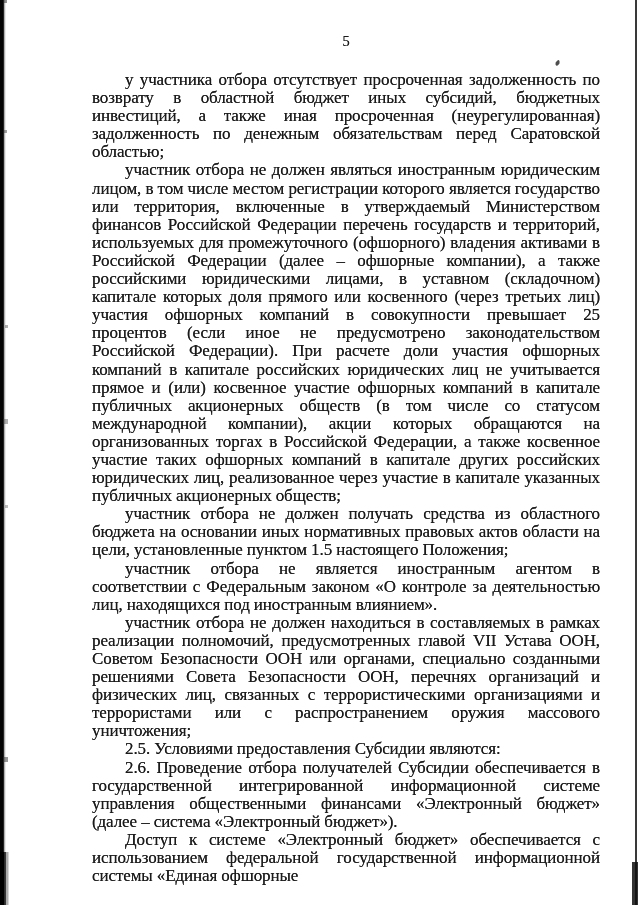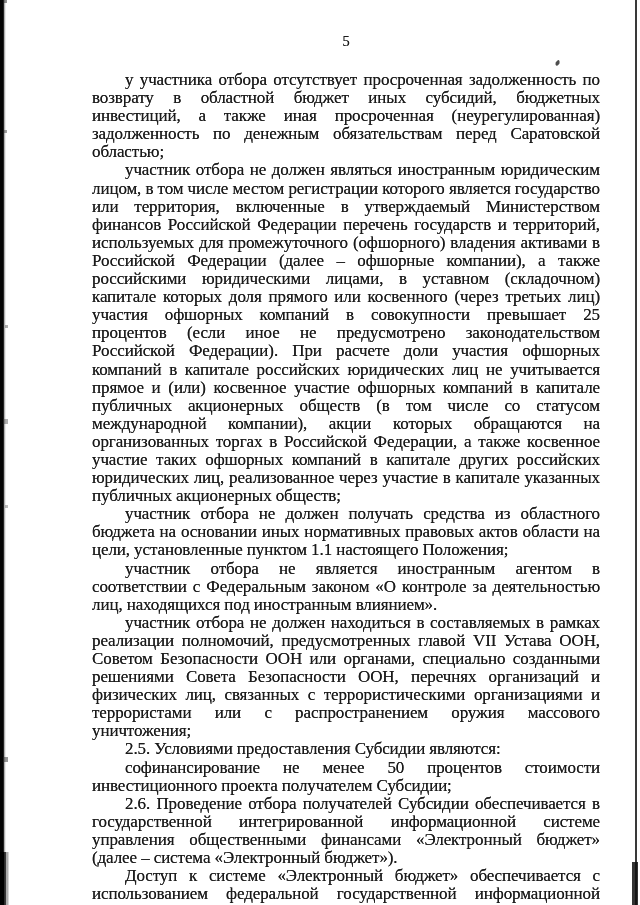--- a/index.html
+++ b/index.html
@@ -102,22 +102,21 @@
   <div class="edge-left-smudge"></div>
   <div class="edge-right"></div>
   <div class="edge-right-smudge"></div>
   <div class="ink-speck"></div>
 
   <div class="page-number">5</div>
 
   <div class="text-body">
     <p>у участника отбора отсутствует просроченная задолженность по возврату в областной бюджет иных субсидий, бюджетных инвестиций, а также иная просроченная (неурегулированная) задолженность по денежным обязательствам перед Саратовской областью;</p>
     <p>участник отбора не должен являться иностранным юридическим лицом, в том числе местом регистрации которого является государство или территория, включенные в утверждаемый Министерством финансов Российской Федерации перечень государств и территорий, используемых для промежуточного (офшорного) владения активами в Российской Федерации (далее – офшорные компании), а также российскими юридическими лицами, в уставном (складочном) капитале которых доля прямого или косвенного (через третьих лиц) участия офшорных компаний в совокупности превышает 25 процентов (если иное не предусмотрено законодательством Российской Федерации). При расчете доли участия офшорных компаний в капитале российских юридических лиц не учитывается прямое и (или) косвенное участие офшорных компаний в капитале публичных акционерных обществ (в том числе со статусом международной компании), акции которых обращаются на организованных торгах в Российской Федерации, а также косвенное участие таких офшорных компаний в капитале других российских юридических лиц, реализованное через участие в капитале указанных публичных акционерных обществ;</p>
-    <p>участник отбора не должен получать средства из областного бюджета на основании иных нормативных правовых актов области на цели, установленные пунктом 1.1 настоящего Положения;</p>
+    <p>участник отбора не должен получать средства из областного бюджета на основании иных нормативных правовых актов области на цели, установленные пунктом 1.5 настоящего Положения;</p>
     <p>участник отбора не является иностранным агентом в соответствии с Федеральным законом «О контроле за деятельностью лиц, находящихся под иностранным влиянием».</p>
     <p>участник отбора не должен находиться в составляемых в рамках реализации полномочий, предусмотренных главой VII Устава ООН, Советом Безопасности ООН или органами, специально созданными решениями Совета Безопасности ООН, перечнях организаций и физических лиц, связанных с террористическими организациями и террористами или с распространением оружия массового уничтожения;</p>
     <p>2.5. Условиями предоставления Субсидии являются:</p>
-    <p>софинансирование не менее 50 процентов стоимости инвестиционного проекта получателем Субсидии;</p>
     <p>2.6. Проведение отбора получателей Субсидии обеспечивается в государственной интегрированной информационной системе управления общественными финансами «Электронный бюджет» (далее – система «Электронный бюджет»).</p>
     <p>Доступ к системе «Электронный бюджет» обеспечивается с использованием федеральной государственной информационной системы «Единая офшорные</p>
   </div>
 
 </div>
 
 </body></html>

